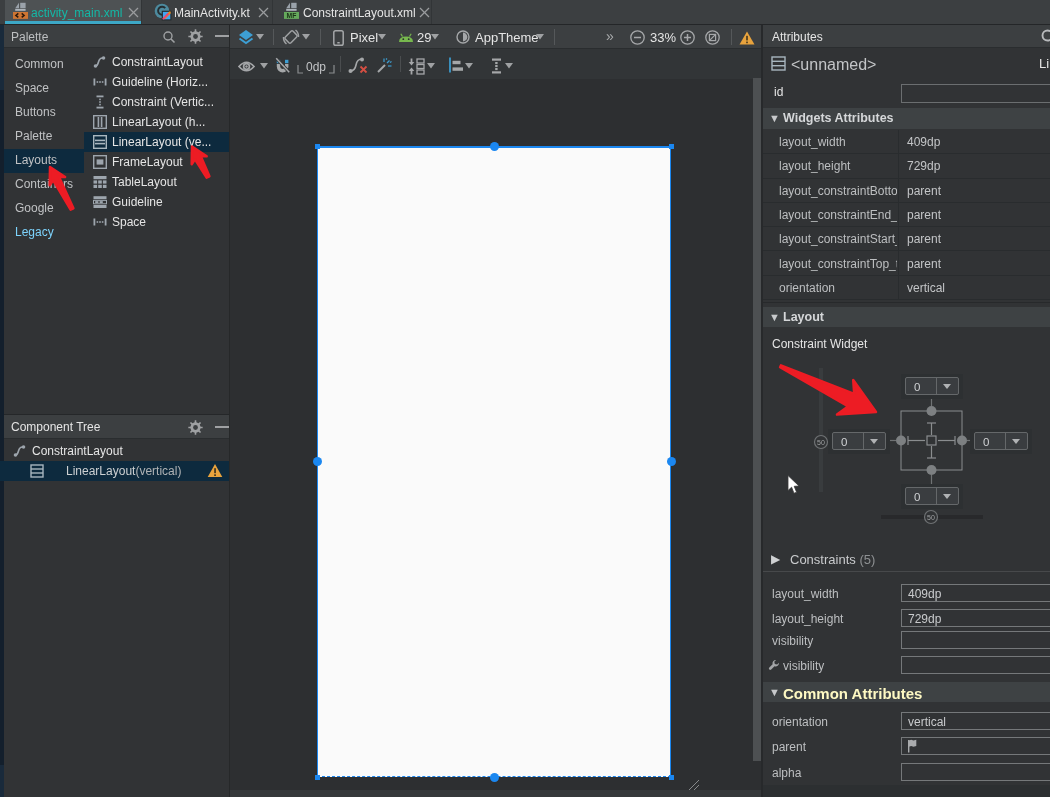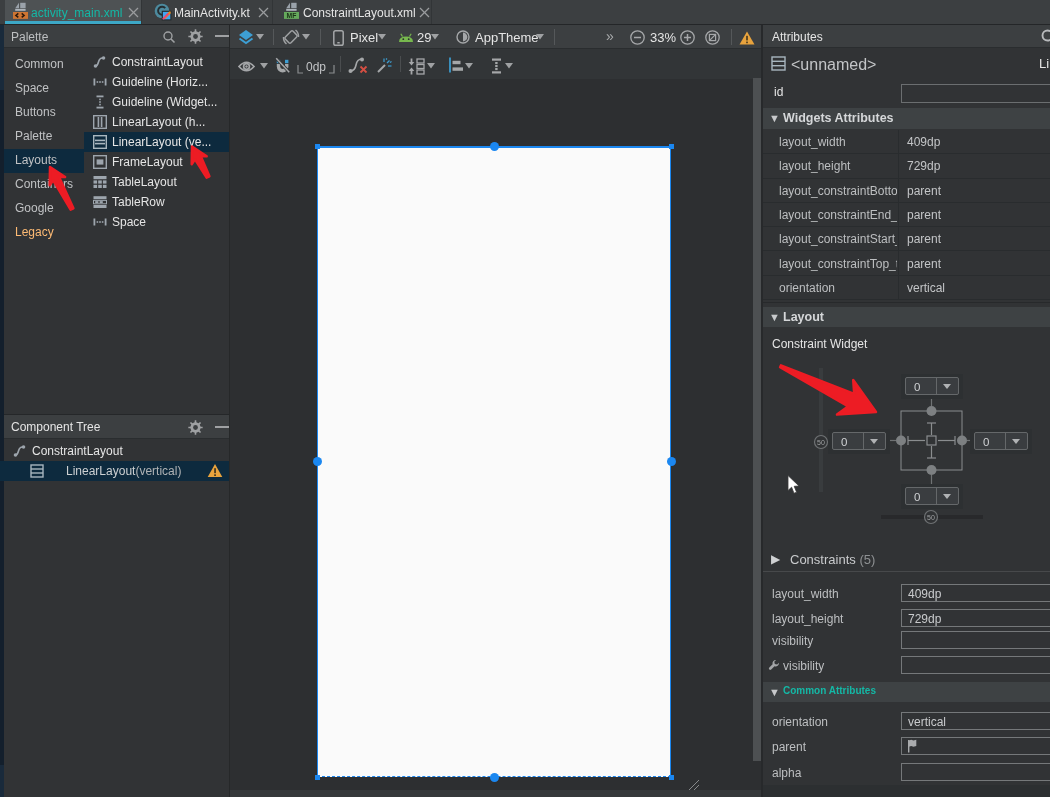--- a/index.html
+++ b/index.html
@@ -102,21 +102,21 @@
       <div class="txt abs" style="left:15px;top:105px;color:#c0c2c4;">Buttons</div>
       <div class="abs" style="left:4px;top:125px;width:80px;height:24px;"></div>
       <div class="txt abs" style="left:15px;top:129px;color:#c0c2c4;">Palette</div>
       <div class="abs" style="left:4px;top:149px;width:80px;height:24px;background:#0d2a3e;"></div>
       <div class="txt abs" style="left:15px;top:153px;color:#c0c2c4;">Layouts</div>
       <div class="abs" style="left:4px;top:173px;width:80px;height:24px;"></div>
       <div class="txt abs" style="left:15px;top:177px;color:#c0c2c4;">Containers</div>
       <div class="abs" style="left:4px;top:197px;width:80px;height:24px;"></div>
       <div class="txt abs" style="left:15px;top:201px;color:#c0c2c4;">Google</div>
       <div class="abs" style="left:4px;top:221px;width:80px;height:24px;"></div>
-      <div class="txt abs" style="left:15px;top:225px;color:#fdba74;">Legacy</div>
+      <div class="txt abs" style="left:15px;top:225px;color:#7dd3fc;">Legacy</div>
     </div>
 
 <div id="items">
       <svg class="abs" width="14" height="14" viewBox="0 0 14 14" style="left:93px;top:55px;">
         <path d="M2.5 11 Q4.5 11 5.5 7 Q6.5 3 9.5 3" fill="none" stroke="#9da5ad" stroke-width="1.6"></path>
         <circle cx="2.5" cy="11" r="1.8" fill="#9da5ad"></circle>
         <circle cx="10.5" cy="3" r="1.8" fill="#9da5ad"></circle>
       </svg>
       <div class="txt abs" style="left:112px;top:55px;">ConstraintLayout</div>
       <svg class="abs" width="14" height="14" viewBox="0 0 14 14" style="left:93px;top:75px;">
@@ -127,21 +127,21 @@
         <rect x="8.8" y="6.2" width="1.6" height="1.6" fill="#9da5ad"></rect>
       </svg>
       <div class="txt abs" style="left:112px;top:75px;">Guideline (Horiz...</div>
       <svg class="abs" width="14" height="14" viewBox="0 0 14 14" style="left:93px;top:95px;">
         <rect x="3.5" y="0.5" width="7" height="1.8" fill="#9da5ad"></rect>
         <rect x="3.5" y="11.7" width="7" height="1.8" fill="#9da5ad"></rect>
         <rect x="6.2" y="3.6" width="1.6" height="1.6" fill="#9da5ad"></rect>
         <rect x="6.2" y="6.2" width="1.6" height="1.6" fill="#9da5ad"></rect>
         <rect x="6.2" y="8.8" width="1.6" height="1.6" fill="#9da5ad"></rect>
       </svg>
-      <div class="txt abs" style="left:112px;top:95px;">Guideline (Widget...</div>
+      <div class="txt abs" style="left:112px;top:95px;">Constraint (Vertic...</div>
       <svg class="abs" width="14" height="14" viewBox="0 0 14 14" style="left:93px;top:115px;">
         <rect x="0.7" y="0.7" width="12.6" height="12.6" fill="none" stroke="#9da5ad" stroke-width="1.4"></rect>
         <rect x="4.6" y="2" width="1.6" height="10" fill="#9da5ad"></rect>
         <rect x="7.8" y="2" width="1.6" height="10" fill="#9da5ad"></rect>
       </svg>
       <div class="txt abs" style="left:112px;top:115px;">LinearLayout (h...</div>
       <div class="abs" style="left:84px;top:132px;width:146px;height:20px;background:#0d2a3e;"></div>
       <svg class="abs" width="14" height="14" viewBox="0 0 14 14" style="left:93px;top:135px;">
         <rect x="0.7" y="0.7" width="12.6" height="12.6" fill="none" stroke="#a8b6bf" stroke-width="1.4"></rect>
         <rect x="2" y="4.6" width="10" height="1.6" fill="#a8b6bf"></rect>
@@ -167,21 +167,21 @@
       <div class="txt abs" style="left:112px;top:175px;">TableLayout</div>
       <svg class="abs" width="14" height="14" viewBox="0 0 14 14" style="left:93px;top:195px;">
         <g fill="#9da5ad">
           <rect x="0.5" y="1.2" width="13" height="3"></rect>
           <rect x="0.5" y="10" width="13" height="3"></rect>
           <rect x="0.5" y="5.4" width="13" height="3.4" fill="none" stroke="#9da5ad" stroke-width="1"></rect>
           <rect x="2.2" y="6.1" width="3.2" height="2"></rect>
           <rect x="6.6" y="6.1" width="3.2" height="2"></rect>
         </g>
       </svg>
-      <div class="txt abs" style="left:112px;top:195px;">TableRow</div>
+      <div class="txt abs" style="left:112px;top:195px;">Guideline</div>
       <svg class="abs" width="14" height="14" viewBox="0 0 14 14" style="left:93px;top:215px;">
         <rect x="0.5" y="3.5" width="1.8" height="7" fill="#9da5ad"></rect>
         <rect x="11.7" y="3.5" width="1.8" height="7" fill="#9da5ad"></rect>
         <rect x="3.6" y="6.2" width="1.6" height="1.6" fill="#9da5ad"></rect>
         <rect x="6.2" y="6.2" width="1.6" height="1.6" fill="#9da5ad"></rect>
         <rect x="8.8" y="6.2" width="1.6" height="1.6" fill="#9da5ad"></rect>
       </svg>
       <div class="txt abs" style="left:112px;top:215px;">Space</div>
     </div>
 
@@ -551,21 +551,21 @@
       <svg class="abs" width="12" height="14" viewBox="0 0 12 14" style="left:907px;top:739px;">
         <path d="M1.7 1 L1.7 13.5" stroke="#a9abad" stroke-width="1.4"></path>
         <path d="M1.7 1.6 L4.2 0.8 L6.5 1.6 L9.3 0.8 L9.3 7 L6.5 7.8 L4.2 7 L1.7 7.8 Z" fill="#a9abad"></path>
       </svg>
       <div class="txt abs" style="left:772px;top:766px;color:#bdbfc1;">alpha</div>
       <div class="abs" style="left:901px;top:763px;width:149px;height:18px;border:1px solid #75787a;border-right:none;box-sizing:border-box;"></div>
     </div>
 
 <div class="abs" style="left:763px;top:682px;width:287px;height:20px;background:#3e4244;">
   <span class="abs" style="left:6px;top:4px;color:#c7c9cb;font-size:11px;">▼</span>
-  <span class="abs" style="left:20px;top:3px;color:#14b8a6;font-size:10px;font-weight:bold;white-space:nowrap;">Common Attributes</span>
+  <span class="abs" style="left:20px;top:3px;color:#fef9c3;font-size:15px;font-weight:bold;white-space:nowrap;">Common Attributes</span>
 </div>
 <div class="abs" style="left:763px;top:785px;width:287px;height:12px;background:#2c2f31;"></div>
 
 <svg class="abs" width="1050" height="797" viewBox="0 0 1050 797" style="left:0;top:0;pointer-events:none;">
   <g fill="#ed1c24" stroke="#ed1c24" stroke-width="2.5" stroke-linejoin="round">
     <path d="M50.0 167.0 L65.1 177.1 L59.1 177.0 L73.4 208.3 L70.6 209.7 L53.1 180.2 L49.7 185.2 Z"></path>
     <path d="M192.0 146.5 L206.7 156.3 L200.8 156.2 L209.4 176.3 L206.6 177.7 L195.0 159.3 L191.7 164.2 Z"></path>
     <path d="M876.0 412.0 L837.0 414.6 L848.3 406.3 L780.1 367.2 L780.9 365.4 L854.2 394.0 L853.2 380.0 Z"></path>
   </g>
 </svg>

